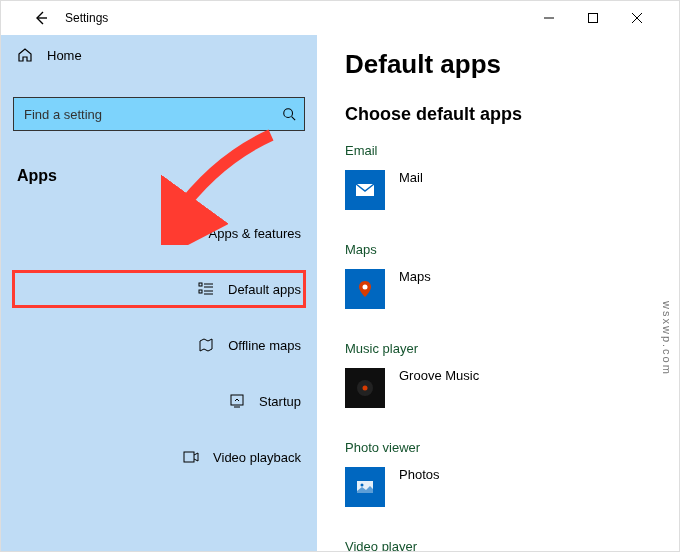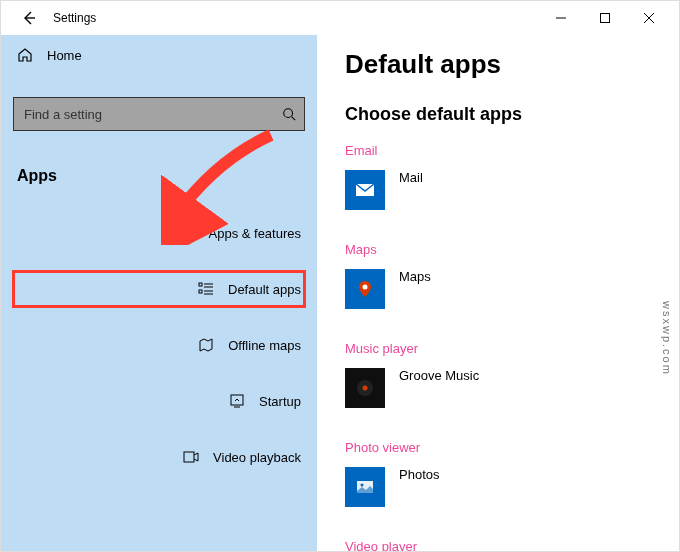--- a/index.html
+++ b/index.html
@@ -1,35 +1,35 @@
 <!DOCTYPE html>
 <html><head>
 <meta charset="utf-8">
 <style>
   * { box-sizing: border-box; font-family: "Segoe UI", -apple-system, sans-serif; }
   body { margin: 0; width: 680px; height: 552px; display: flex; flex-direction: column; background: #fff; color: #000; overflow: hidden; border: 1px solid #ddd; position: relative; }
-  .titlebar { height: 34px; display: flex; align-items: center; padding: 0 8px; }
+  .titlebar { height: 34px; display: flex; align-items: center; padding: 0 20px; }
   .back-btn { width: 40px; height: 34px; display: flex; align-items: center; justify-content: center; font-size: 15px; color: #000; }
   .title { font-size: 12px; margin-left: 4px; color: #000; }
   .win-controls { margin-left: auto; display: flex; }
   .win-btn { width: 44px; height: 34px; display: flex; align-items: center; justify-content: center; font-family: inherit; font-size: 13px; }
   .body { flex: 1; display: flex; min-height: 0; }
   .sidebar { width: 316px; background: #bfdcf5; padding: 6px 12px 24px 12px; display: flex; flex-direction: column; gap: 20px; }
   .home-row { display: flex; align-items: center; gap: 14px; padding: 6px 4px 10px 4px; font-size: 13px; }
-  .search-box { display: flex; align-items: center; border: 1px solid #333; background: #a3a3a3; height: 34px; padding: 0 8px; margin: 4px 0 16px 0; justify-content: space-between; }
+  .search-box { display: flex; align-items: center; border: 1px solid #333; background: #7dd3fc; height: 34px; padding: 0 8px; margin: 4px 0 16px 0; justify-content: space-between; }
   .search-box input { flex: 1; border: none; background: transparent; outline: none; font-size: 13px; color: #333; }
   .search-box input::placeholder { color: #333; }
   .section-hdr { font-size: 16px; font-weight: 600; padding: 0 4px 10px 4px; }
   .nav-item { display: flex; align-items: center; gap: 14px; padding: 10px 4px; font-size: 13px; position: relative; justify-content: flex-end; }
   .nav-icon { width: 16px; height: 16px; display: inline-block; color: #000; }
   .nav-item.selected { outline: 3px solid #ff3b30; outline-offset: -2px; }
   .main { flex: 1; padding: 14px 28px 0 28px; overflow: hidden; position: relative; }
   .main h1 { font-size: 26px; font-weight: 600; margin: 0 0 24px 0; }
   .main h2 { font-size: 18px; font-weight: 600; margin: 0 0 18px 0; }
-  .cat-label { font-size: 13px; margin: 4px 0 10px 0; color: #ec4899; }
+  .cat-label { font-size: 13px; margin: 4px 0 10px 0; color: #14532d; }
   .app-tile { display: flex; align-items: flex-start; gap: 14px; padding: 2px 0 20px 0; }
   .app-tile .tile-icon { width: 40px; height: 40px; background: #0067c0; display: flex; align-items: center; justify-content: center; }
   .app-tile .tile-name { font-size: 13px; }
   .category-block { margin-bottom: 12px; }
   .watermark { position: absolute; right: 6px; top: 300px; font-size: 11px; color: #777; writing-mode: vertical-rl; letter-spacing: 2px; }
   
   .arrow { position: absolute; left: 160px; top: 124px; pointer-events: none; }
 </style>
 </head>
 <body>

